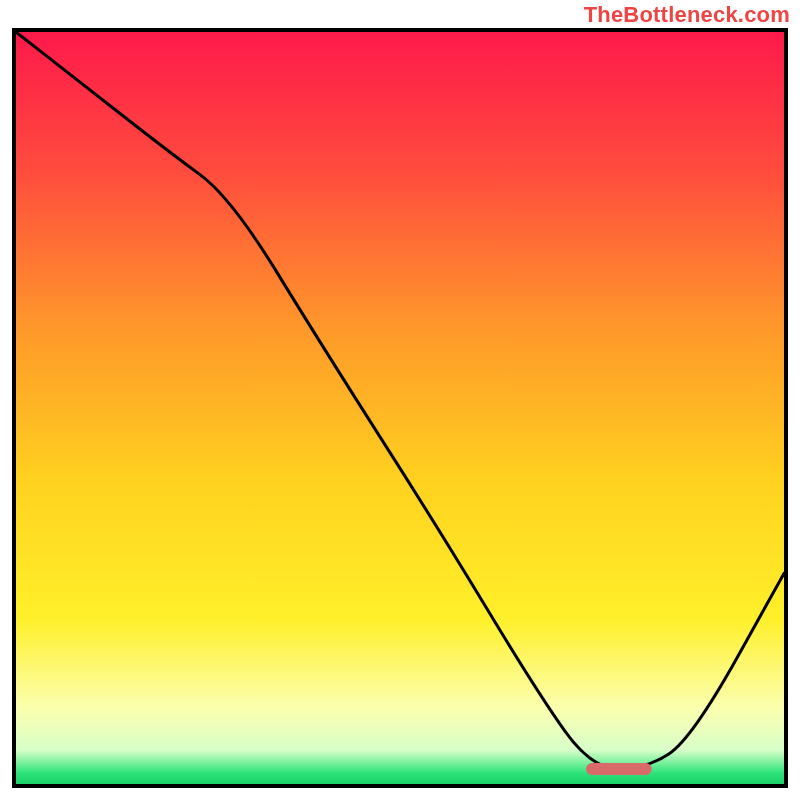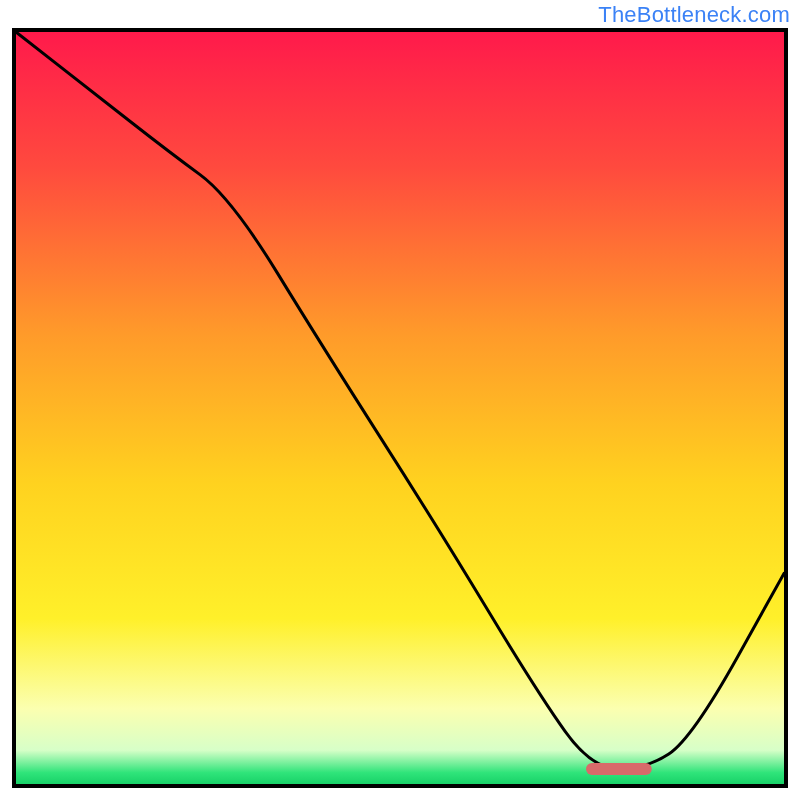--- a/index.html
+++ b/index.html
@@ -15,22 +15,22 @@
     position: relative;
     width: 800px;
     height: 800px;
     box-sizing: border-box;
   }
   .attribution {
     position: absolute;
     top: 2px;
     right: 10px;
     font-size: 22px;
-    font-weight: normal;
-    color: #3b82f6;
+    font-weight: bold;
+    color: #ef4444;
     letter-spacing: 0.2px;
   }
   .plot-outer {
     position: absolute;
     left: 12px;
     top: 28px;
     width: 776px;
     height: 760px;
     border: 4px solid #000;
     box-sizing: border-box;

